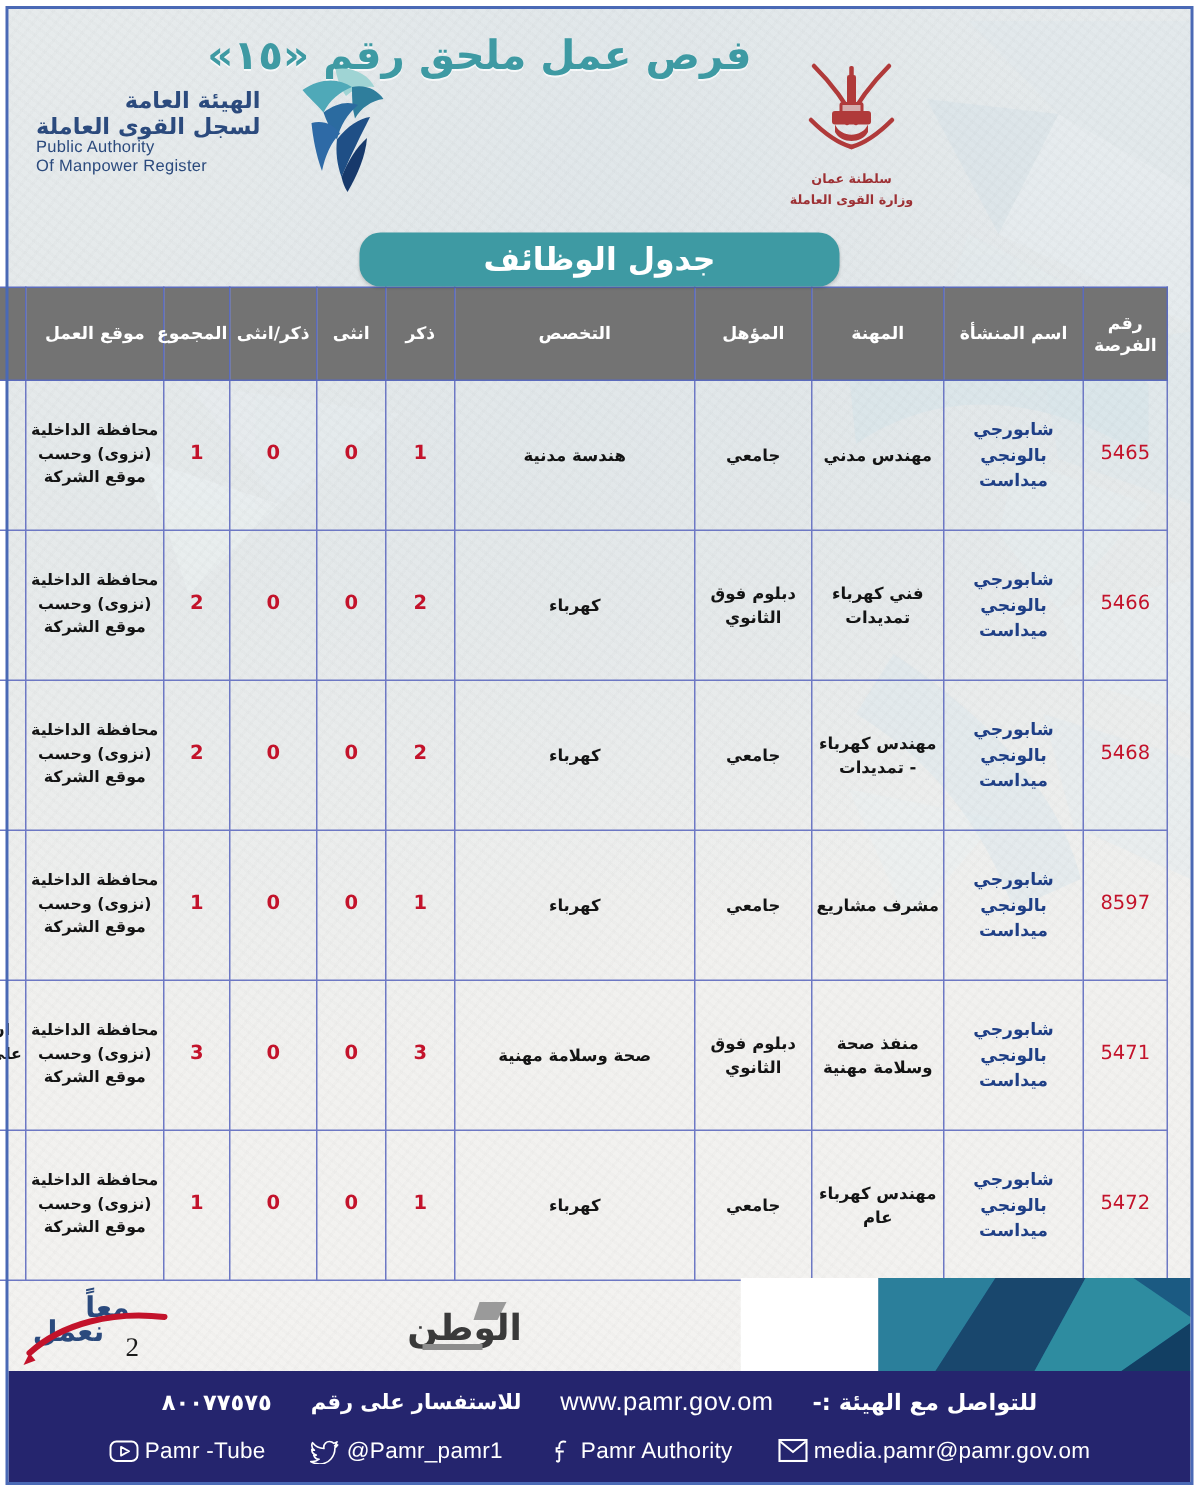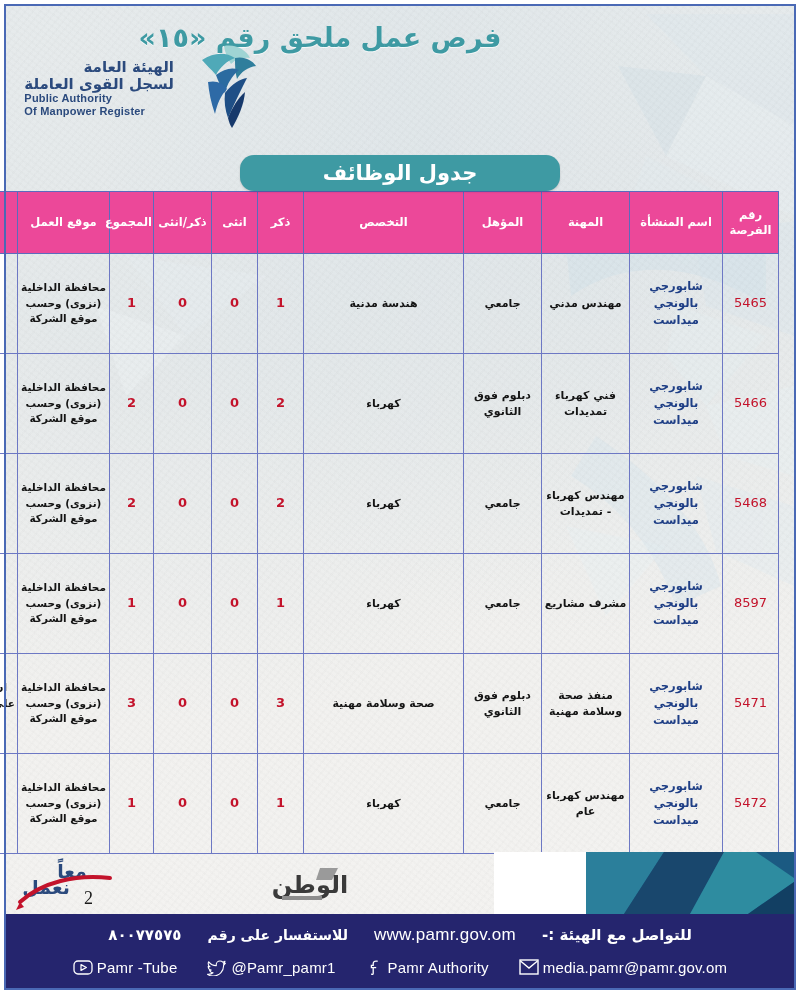--- a/index.html
+++ b/index.html
@@ -86,21 +86,21 @@
     direction: ltr;
   }
   #pamr-mark { width: 70px; height: 92px; flex: 0 0 70px; }
   #pamr-text { direction: rtl; text-align: right; line-height: 1.12; }
   .pamr-ar {
     font-size: 15px; font-weight: bold; color: #2b4a7d;
     font-family: "DejaVu Sans", sans-serif;
     white-space: nowrap;
   }
   .pamr-en {
-    font-size: 11px; font-weight: bold; color: #2b4a7d;
+    font-size: 11px; font-weight: normal; color: #2b4a7d;
     font-family: "Liberation Sans", sans-serif;
     direction: ltr; text-align: left; white-space: nowrap;
     letter-spacing: .2px;
   }
 
   
   #oman-block {
     position: absolute;
     right: 14px; top: 30px;
     width: 104px;
@@ -139,21 +139,21 @@
     z-index: 12;
   }
   table {
     width: 100%;
     border-collapse: collapse;
     table-layout: fixed;
     direction: rtl;
     background: transparent;
   }
   thead th {
-    background: #ec4899;
+    background: #737373;
     color: #ffffff;
     font-size: 11.5px;
     font-weight: bold;
     height: 62px;
     border: 1px solid #5b6bbd;
     padding: 2px 1px;
     line-height: 1.22;
     font-family: "DejaVu Sans", sans-serif;
     vertical-align: middle;
   }
@@ -330,20 +330,42 @@
         <path d="M34,76 C38,66 44,56 51,50 C50,62 45,74 38,86 C36,83 35,80 34,76 Z" fill="#17396b"></path>
       </svg>
       <div id="pamr-text">
         <div class="pamr-ar">الهيئة العامة</div>
         <div class="pamr-ar">لسجل القوى العاملة</div>
         <div class="pamr-en">Public Authority</div>
         <div class="pamr-en">Of Manpower Register</div>
       </div>
     </div>
 
+    <div id="oman-block">
+      <svg id="oman-emblem" viewBox="0 0 66 76">
+        <g stroke="#b03a3a" fill="none" stroke-width="3" stroke-linecap="round">
+          <path d="M8,8 C20,20 30,34 36,46"></path>
+          <path d="M58,8 C46,20 36,34 30,46"></path>
+          <path d="M6,44 C16,54 26,60 33,62"></path>
+          <path d="M60,44 C50,54 40,60 33,62"></path>
+        </g>
+        <g fill="#b03a3a">
+          <rect x="30" y="14" width="6" height="20" rx="1.5"></rect>
+          <rect x="25" y="32" width="16" height="8" rx="2"></rect>
+          <rect x="20" y="38" width="26" height="9" rx="2"></rect>
+          <path d="M22,47 C26,56 40,56 44,47 L44,52 C40,60 26,60 22,52 Z"></path>
+          <rect x="31.5" y="8" width="3" height="8" rx="1.2"></rect>
+        </g>
+        <g fill="#d9b9b9" opacity="0.9">
+          <rect x="27" y="34" width="12" height="4"></rect>
+        </g>
+      </svg>
+      <div class="oman-ar">سلطنة عمان</div>
+      <div class="oman-ar">وزارة القوى العاملة</div>
+    </div>
   </div>
 
   <div id="table-title">جدول الوظائف</div>
 
   <div id="table-wrap">
     <table>
       <colgroup>
         <col class="c-opp">
           <col class="c-est">
           <col class="c-job">

